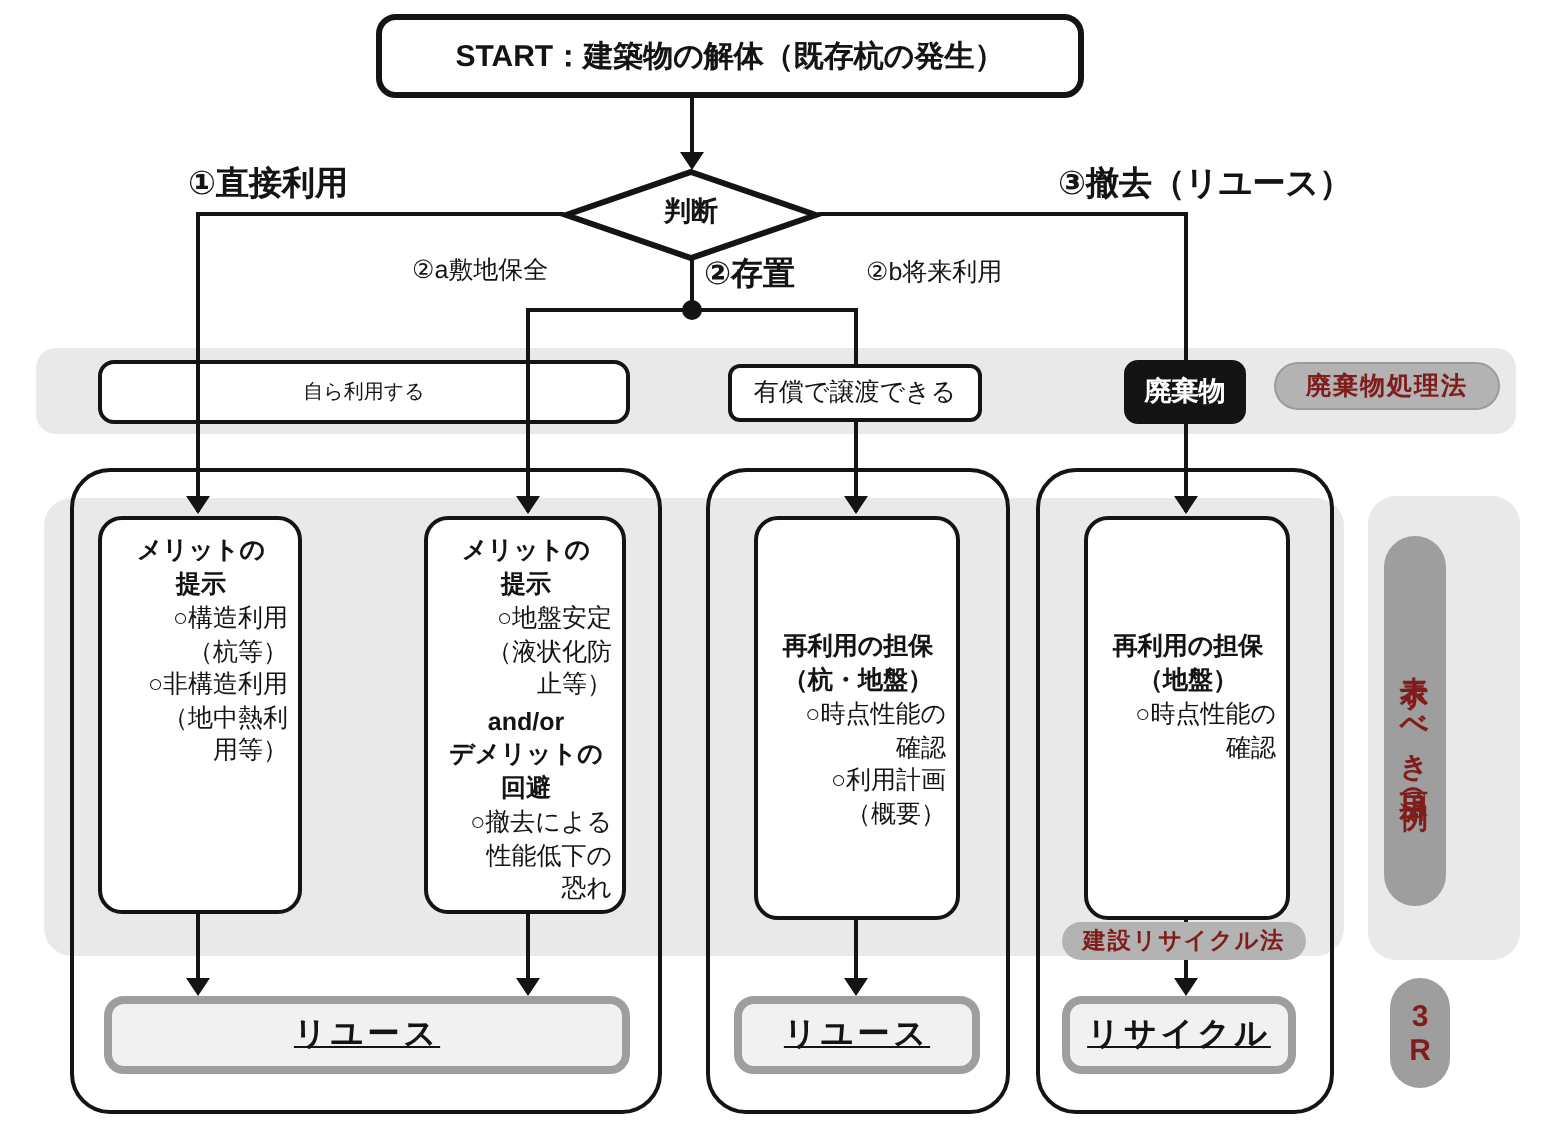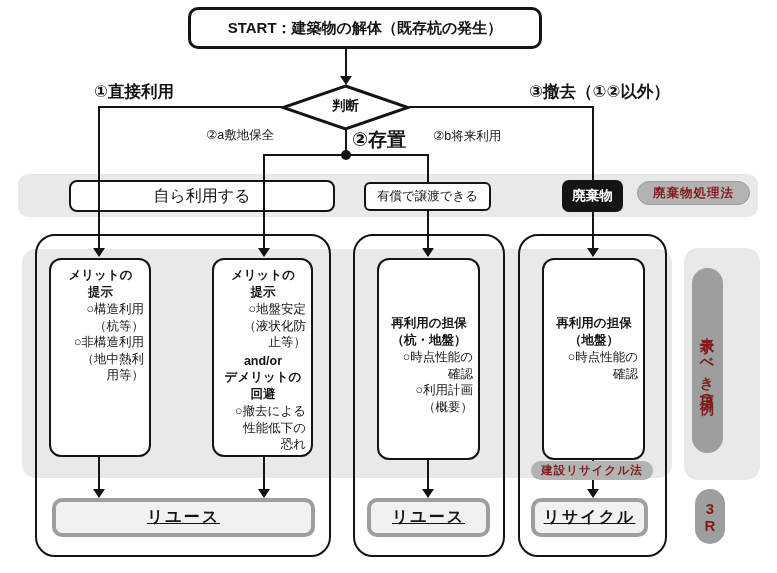--- a/index.html
+++ b/index.html
@@ -81,26 +81,26 @@
   <div class="line" style="left:427px;top:154px;width:2px;height:29px;z-index:1;"></div>
   <div class="line" style="left:427px;top:210px;width:2px;height:46px;z-index:1;"></div>
   <div class="line" style="left:592px;top:106px;width:2px;height:150px;z-index:1;"></div>
 
   <div class="arrow-down" style="left:93px;top:248px;z-index:6;"></div>
   <div class="arrow-down" style="left:258px;top:248px;z-index:6;"></div>
   <div class="arrow-down" style="left:422px;top:248px;z-index:6;"></div>
   <div class="arrow-down" style="left:587px;top:248px;z-index:6;"></div>
 
   <div class="lbl" style="left:94px;top:81px;font-size:16.5px;">①直接利用</div>
-  <div class="lbl" style="left:529px;top:81px;font-size:16.5px;">③撤去（①②以外）</div>
-  <div class="lbl" style="left:352px;top:127px;font-size:19px;text-align:center;">②存置</div>
+  <div class="lbl" style="left:529px;top:81px;font-size:16.5px;">③撤去（リユース）</div>
+  <div class="lbl" style="left:352px;top:127px;font-size:16px;text-align:center;">②存置</div>
   <div class="lbl-small" style="left:206px;top:127px;">②a敷地保全</div>
   <div class="lbl-small" style="left:433px;top:128px;">②b将来利用</div>
 
-  <div class="node" style="left:49px;top:180px;width:266px;height:32px;border-radius:8px;font-size:16px;z-index:5;margin-left:20px;">
+  <div class="node" style="left:49px;top:180px;width:266px;height:32px;border-radius:8px;font-size:10px;z-index:5;">
     <span>自ら利用する</span>
   </div>
   <div class="node" style="left:562px;top:180px;width:61px;height:32px;border-radius:7px;background:#141414;border-color:#141414;color:#ffffff;font-weight:bold;font-size:13.5px;">
     <span>廃棄物</span>
   </div>
   <div class="node" style="left:364px;top:182px;width:127px;height:29px;border-radius:6px;border-width:2px;font-size:12.5px;">
     <span>有償で譲渡できる</span>
   </div>
   <div class="pill" style="left:637px;top:181px;width:113px;height:24px;border-radius:12px;font-size:12.5px;background:#b3b3b3;border:1.5px solid #9c9c9c;letter-spacing:1px;">
     <span>廃棄物処理法</span>

